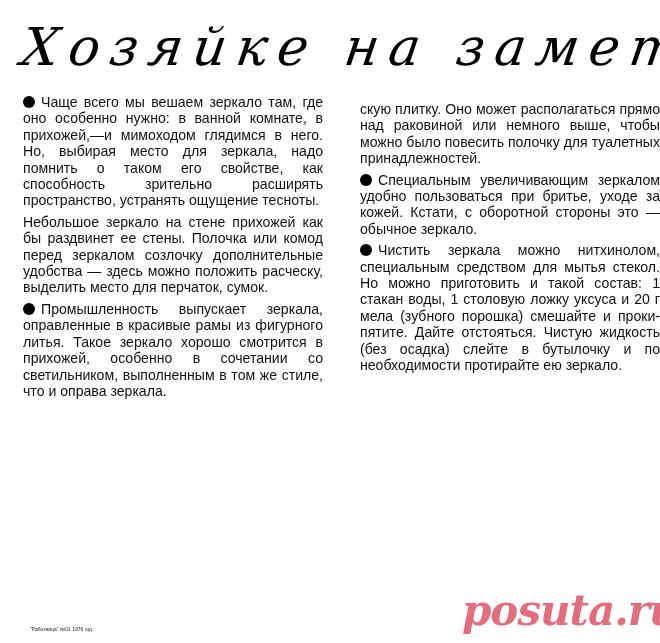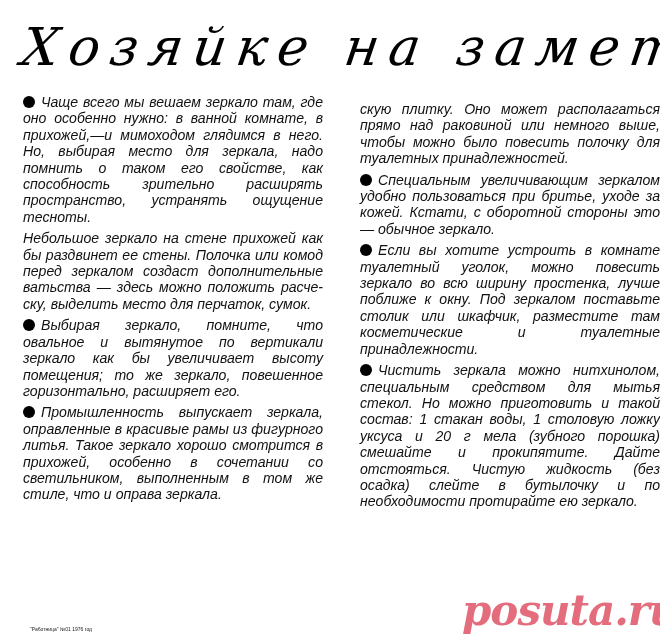--- a/index.html
+++ b/index.html
@@ -1,42 +1,40 @@
 <!DOCTYPE html>
 <html><head>
 <meta charset="utf-8">
 <style>
   html, body { margin: 0; padding: 0; background: #ffffff; }
   body { width: 660px; height: 643px; position: relative; overflow: hidden; font-family: "Liberation Sans", sans-serif; color: #111; }
   .title { position: absolute; left: 22px; top: 10px; width: 620px; height: 75px; }
   .title-text { font-family: "DejaVu Serif", serif; font-style: italic; font-size: 52px; letter-spacing: 10px; color: #000; line-height: 75px; white-space: nowrap; transform: skewX(-8deg); display: inline-block; }
-  .col { position: absolute; top: 94px; width: 300px; font-size: 14.1px; line-height: 16.4px; font-style: italic; }
+  .col { position: absolute; top: 94px; width: 300px; font-size: 14.1px; line-height: 16.4px; }
   .col.left { left: 23px; }
   .col.right { left: 350px; top: 101px; margin-left: 10px; }
   .para { margin: 0 0 5px 0; text-align: justify; hyphens: manual; }
   .para.nobottom { margin-bottom: 0; }
   .bullet { display: inline-block; width: 12px; height: 12px; border-radius: 50%; background: #000; margin-right: 6px; vertical-align: -1px; }
   .source { position: absolute; left: 30px; top: 626px; font-size: 5px; color: #222; }
   .watermark { position: absolute; left: 462px; top: 588px; font-family: "DejaVu Serif", serif; font-style: italic; font-weight: bold; font-size: 42px; color: #e05a6b; opacity: 0.88; letter-spacing: -1px; line-height: 46px; }
 </style>
 </head>
 <body>
 
 <div class="title">
   <span class="title-text">Хозяйке на заметку</span>
 </div>
 
 <div class="col left">
   <p class="para"><span class="bullet"></span><span>Чаще всего мы вешаем зеркало там, где оно особенно нужно: в ванной комнате, в прихожей,—и мимоходом глядимся в него. Но, выбирая место для зеркала, надо помнить о таком его свойстве, как способность зри­тельно расширять пространство, устранять ощущение тесноты.</span></p>
-  <p class="para"><span>Небольшое зеркало на стене прихо­жей как бы раздвинет ее стены. По­лочка или комод перед зеркалом соз­даст дополнительные вать­ства — здесь можно положить расче­ску, выделить место для перчаток, сумок.</span></p>
-  <p class="para"><span class="bullet"></span><span>Выбирая зеркало, помните, что овальное и вытянутое по вертикали зеркало как бы увеличивает высоту помещения; то же зеркало, повешен­ное горизонтально, расширяет его.</span></p>
+  <p class="para"><span>Небольшое зеркало на стене прихо­жей как бы раздвинет ее стены. По­лочка или комод перед зеркалом соз­лочку дополнительные удоб­ства — здесь можно положить расче­ску, выделить место для перчаток, сумок.</span></p>
   <p class="para"><span class="bullet"></span><span>Промышленность выпускает зерка­ла, оправленные в красивые рамы из фигурного литья. Такое зеркало хоро­шо смотрится в прихожей, особенно в сочетании со светильником, выпол­ненным в том же стиле, что и оправа зеркала.</span></p>
 </div>
 
 <div class="col right">
   <p class="para"><span>скую плитку. Оно может располагать­ся прямо над раковиной или немного выше, чтобы можно было повесить полочку для туалетных принадлежно­стей.</span></p>
   <p class="para"><span class="bullet"></span><span>Специальным увеличивающим зер­калом удобно пользоваться при бритье, уходе за кожей. Кстати, с оборотной стороны это — обычное зеркало.</span></p>
-  <p class="para"><span class="bullet"></span><span>Если вы хотите устроить в комнате туалетный уголок, можно повесить зеркало во всю ширину простенка, лучше поближе к окну. Под зеркалом поставьте столик или шкафчик, раз­местите там косметические и туалет­ные принадлежности.</span></p>
   <p class="para nobottom"><span class="bullet"></span><span>Чистить зеркала можно нитхино­лом, специальным средством для мытья стекол. Но можно приготовить и такой состав: 1 стакан воды, 1 столовую ложку уксуса и 20 г мела (зубного порошка) смешайте и проки­пятите. Дайте отстояться. Чистую жидкость (без осадка) слейте в буты­лочку и по необходимости протирайте ею зеркало.</span></p>
 </div>
 
 <div class="source">"Работница" №01 1976 год</div>
 <div class="watermark">posuta.ru</div>
 
 </body></html>

